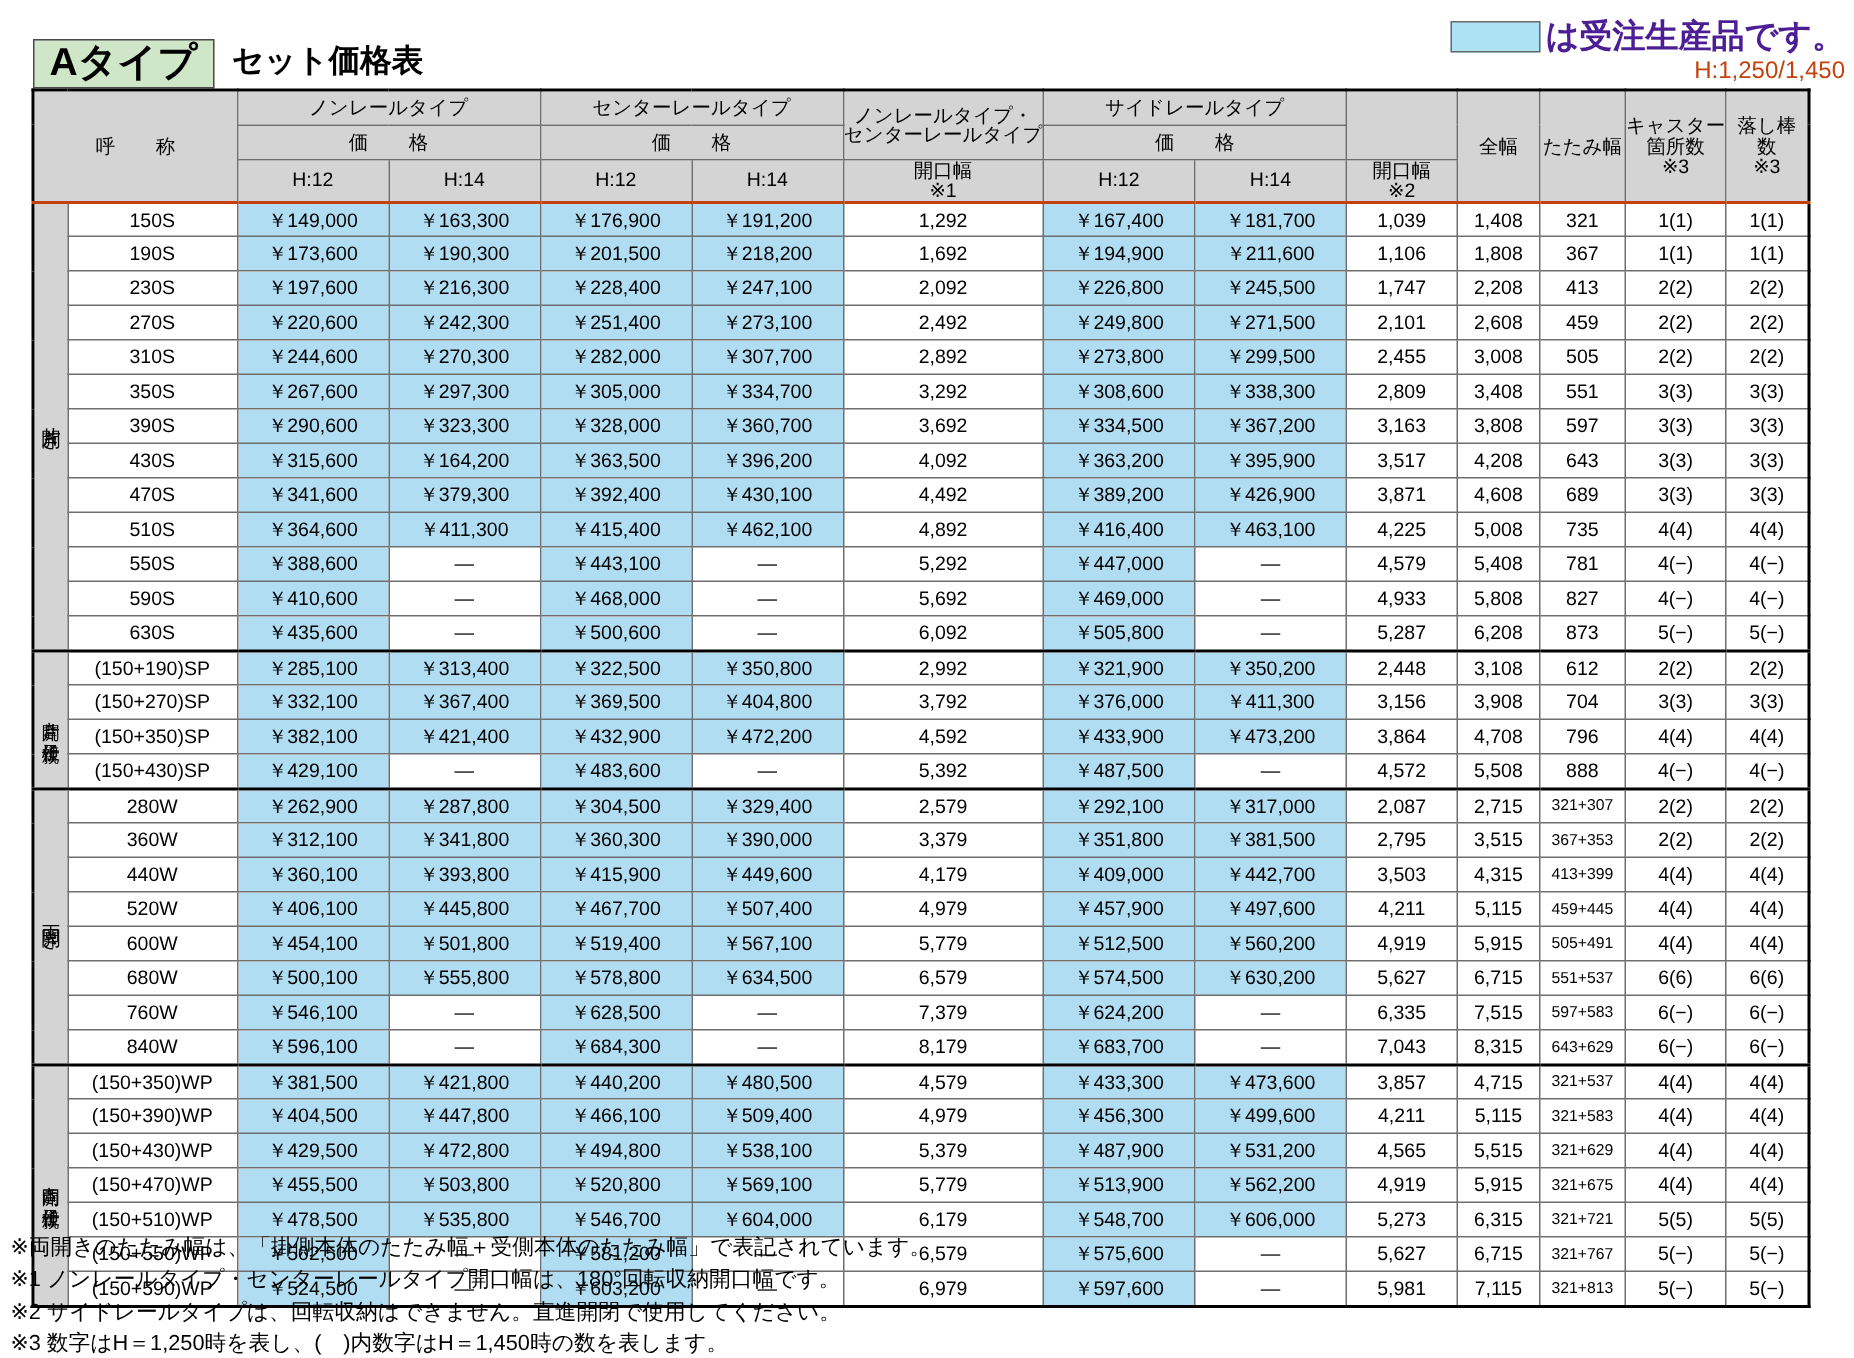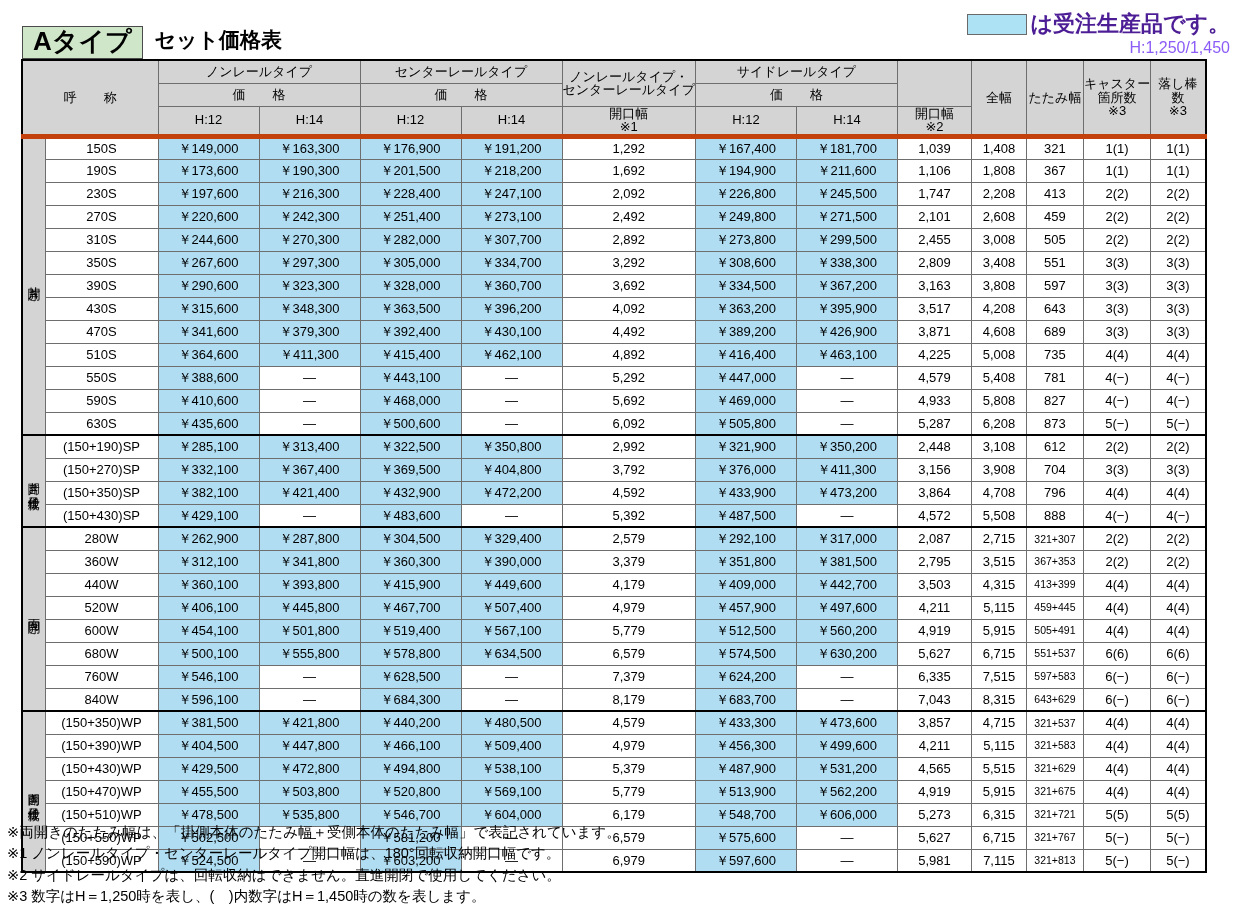--- a/index.html
+++ b/index.html
@@ -35,21 +35,21 @@
   .legend-line1{
     display:flex; align-items:center; justify-content:flex-end;
     font-size:22px; font-weight:700; color:#4c1d95; line-height:1.1;
   }
   .swatch{
     display:inline-block; width:60px; height:21px;
     background:#ade2f5; border:1px solid #6a6a6a;
     margin-right:3px;
   }
   .legend-line2{
-    font-size:16px; color:#8b5cf6; margin-top:3px; letter-spacing:0px;
+    font-size:16px; color:#c2410c; margin-top:3px; letter-spacing:0px;
   }
 
   
   .tbl-wrap{ position:absolute; left:21px; top:59px; }
   table.main{
     border-collapse:collapse;
     table-layout:fixed;
     border:2px solid #000;
   }
   table.main td, table.main th{
@@ -91,21 +91,21 @@
   td.num2{ width:55px; font-size:13px; }
   td.tatami{ width:57px; font-size:13px; }
   td.tatami.two{ font-size:10.5px; }
   td.cnt{ width:55px; font-size:13px; }
 
   .blue{ background:#b0ddf2; }
   .dash{ font-weight:400; font-size:14px; }
 
   
   tr.grp-top > td { border-top:2px solid #000;text-align:center; }
-  tbody tr:first-child > td { border-top:5px solid #c2410c; }
+  tbody tr:first-child > td { border-top:2px solid #c2410c; }
 
   
   .notes{
     position:absolute; left:7px; top:822px;
     font-size:14.5px; line-height:1.48;
     letter-spacing:0px;
   }
   .notes div{ white-space:nowrap; }
 </style>
 </head>
@@ -281,21 +281,21 @@
             <td class="price blue">￥367,200</td>
             <td class="num">3,163</td>
             <td class="num2">3,808</td>
             <td class="tatami">597</td>
             <td class="cnt">3(3)</td>
             <td class="cnt">3(3)</td>
           </tr>
           <tr>
             <td class="name">430S</td>
             <td class="price blue">￥315,600</td>
-            <td class="price blue">￥348,300</td>
+            <td class="price blue">￥164,200</td>
             <td class="price blue">￥363,500</td>
             <td class="price blue">￥396,200</td>
             <td class="num">4,092</td>
             <td class="price blue">￥363,200</td>
             <td class="price blue">￥395,900</td>
             <td class="num">3,517</td>
             <td class="num2">4,208</td>
             <td class="tatami">643</td>
             <td class="cnt">3(3)</td>
             <td class="cnt">3(3)</td>

